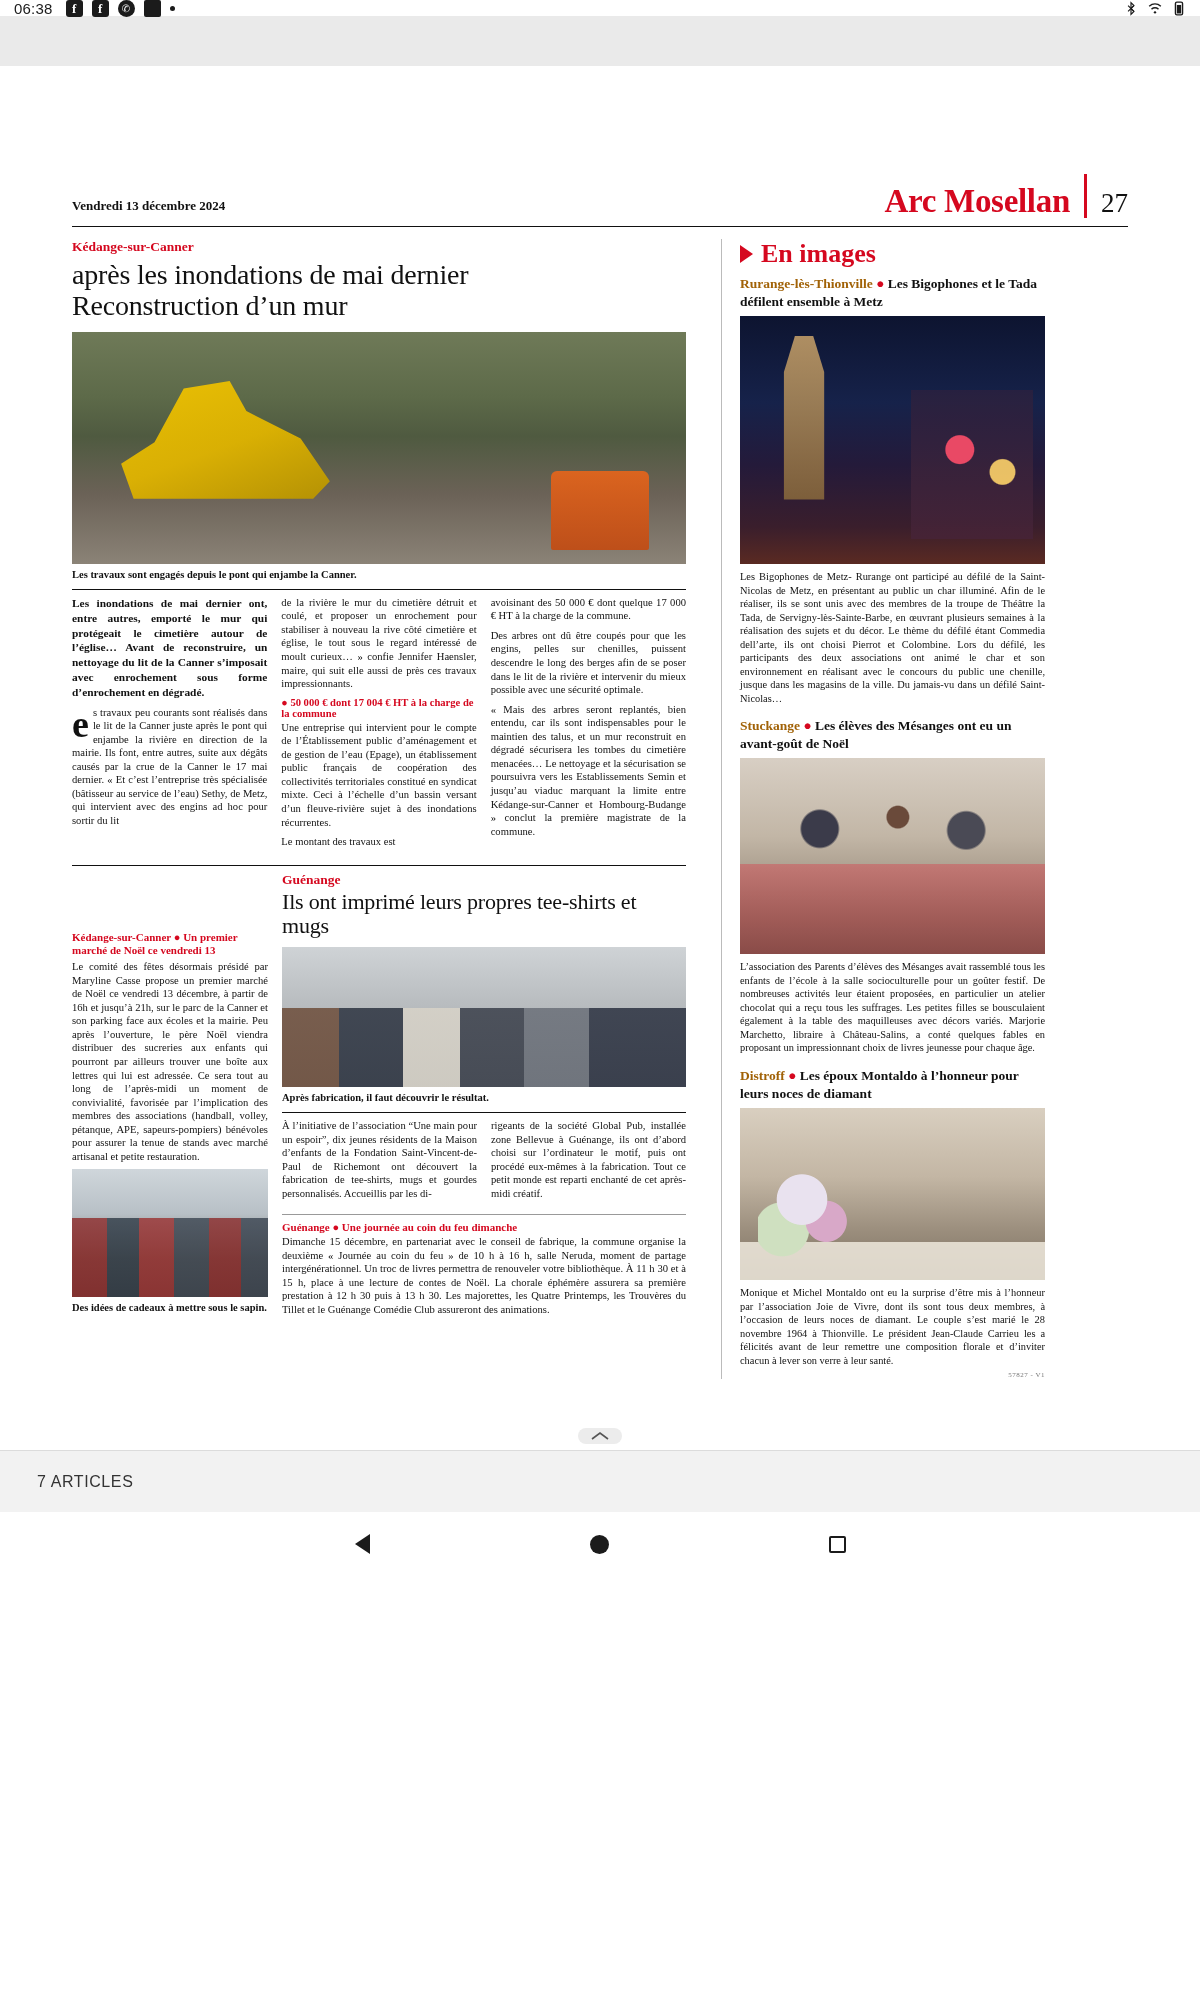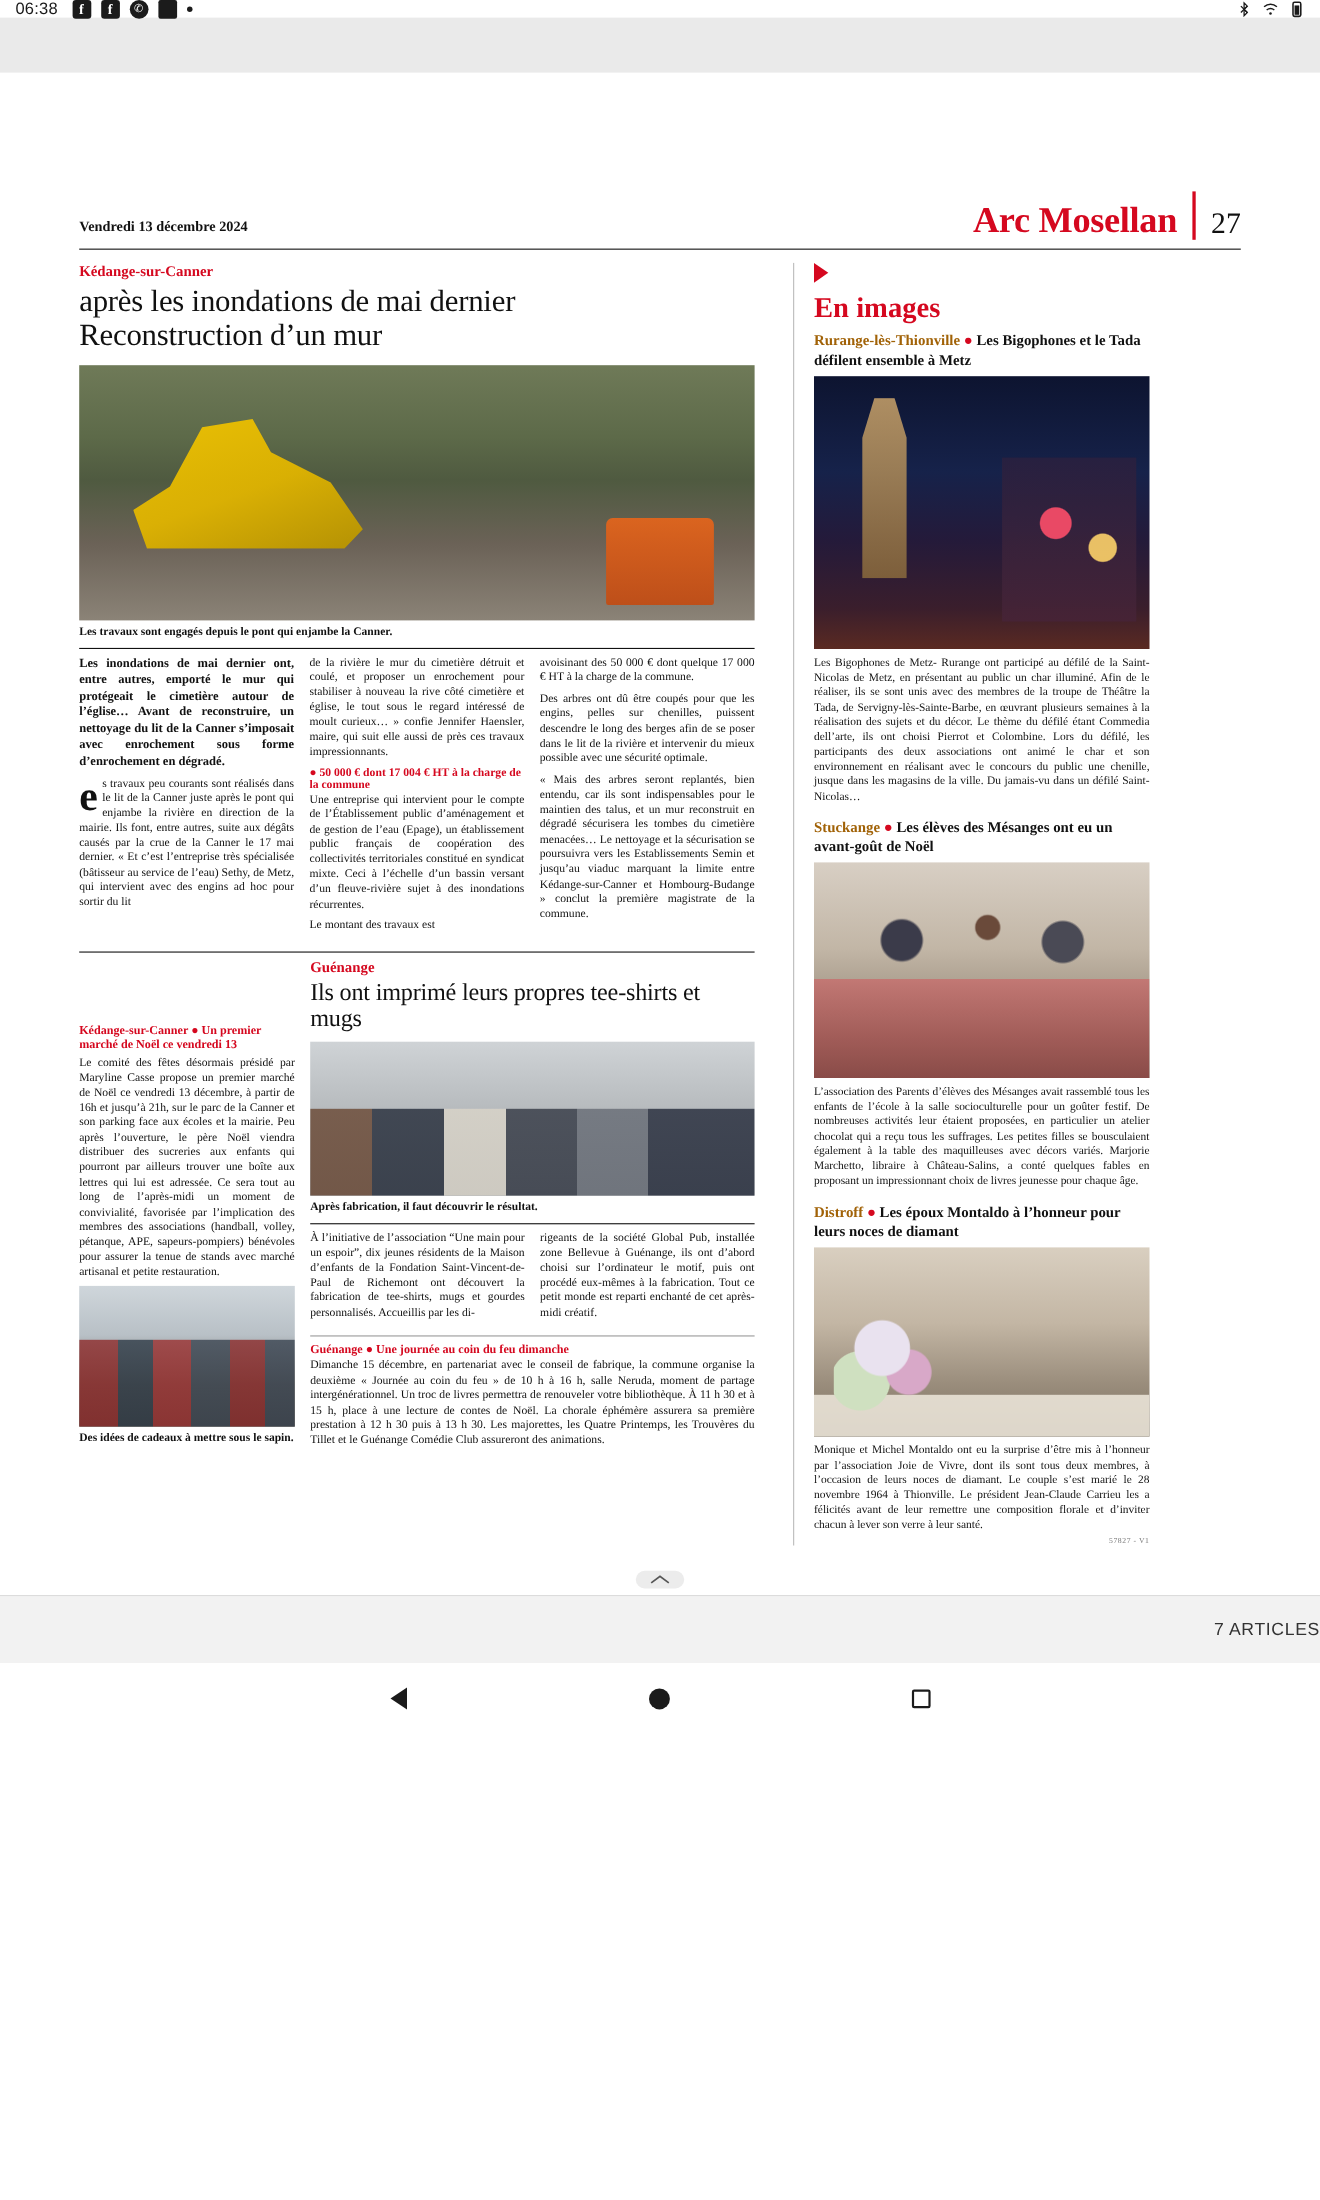--- a/index.html
+++ b/index.html
@@ -140,39 +140,39 @@
   }
   .subhead-red { color:#d5081f; font-weight:bold; font-size:10.6px; margin:6px 0 2px; }
   .bullet { color:#d5081f; }
 
   .secline { height:1px; background:#111; margin:10px 0 6px; }
   .secline-thin { height:1px; background:#999; margin:8px 0 6px; }
 
   
   .enimages {
     color:#d5081f; font-size:26px; font-weight:bold; font-family:"Liberation Serif",serif;
-    display:flex; align-items:flex-start; gap:8px; margin-bottom:6px;flex-direction:column;
+    display:flex; align-items:center; gap:8px; margin-bottom:6px;
   }
   .enimages .tri { width:0;height:0;border-left:13px solid #d5081f;border-top:9px solid transparent;border-bottom:9px solid transparent;}
   .rtitle { font-size:13.5px; line-height:1.3; font-weight:bold; margin:6px 0 6px; }
   .rtitle .loc { color:#a16207; }
   p.r { font-size:10.4px; line-height:1.3; text-align:justify; margin:6px 0 0 0; }
   .credit { font-size:7px; color:#777; text-align:right; margin-top:4px; letter-spacing:.5px;}
 
   
   .chevronbar {
     position:absolute; left:0; top:1422px; width:1200px; height:28px;
     background:#ffffff; display:flex; align-items:center; justify-content:center;
   }
   .chevronbar .pill { width:44px; height:16px; border-radius:8px; background:#ececec;
     display:flex; align-items:center; justify-content:center; }
   .articlebar {
     position:absolute; left:0; top:1450px; width:1200px; height:62px;
     background:#f2f2f2; border-top:1px solid #dcdcdc;
-    display:flex; align-items:center; justify-content:flex-end;
+    display:flex; align-items:center; justify-content:flex-start;
     font-family:"Liberation Sans", sans-serif; font-size:16px; letter-spacing:.6px; color:#333;padding-left:37px;
   }
   .navbar {
     position:absolute; left:0; top:1512px; width:1200px; height:488px;
     background:#ffffff;
   }
   .navrow {
     position:absolute; left:0; top:0; width:1200px; height:64px;
     display:flex; align-items:center; justify-content:center; gap:220px;
   }

